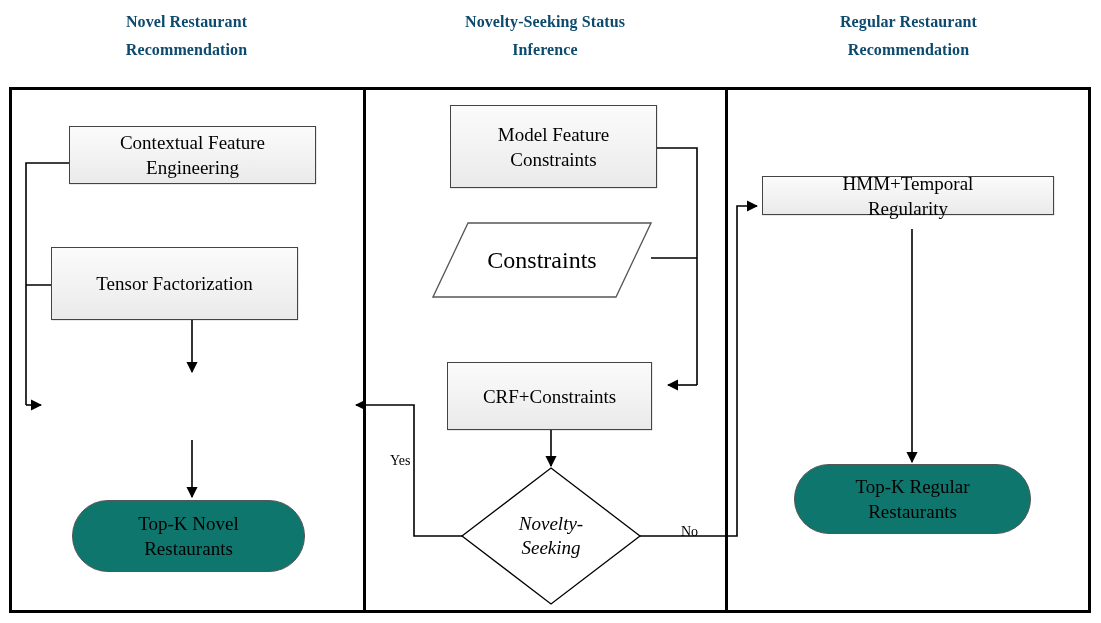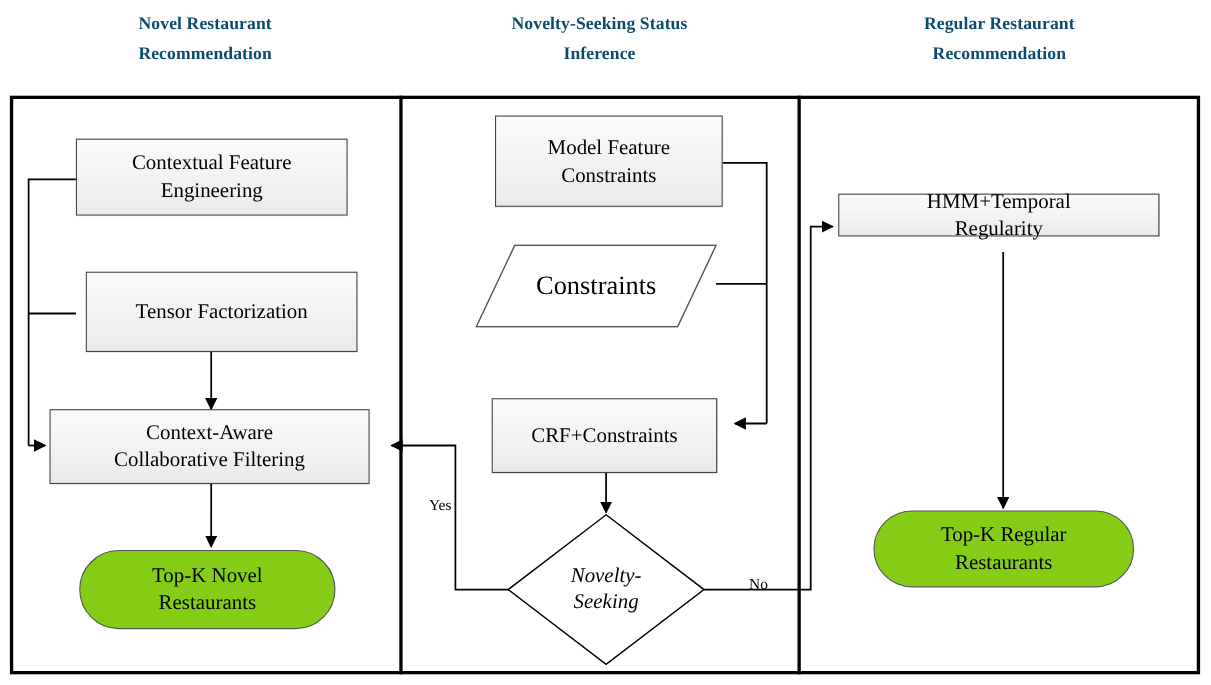--- a/index.html
+++ b/index.html
@@ -68,21 +68,21 @@
     white-space: pre-line;
   }
   .box {
     border: 1px solid #444;
     background: linear-gradient(180deg, #fbfbfb 0%, #f2f2f2 55%, #eaeaea 100%);
     box-shadow: 0.5px 0.5px 0 rgba(0,0,0,0.18);
   }
   .terminator {
     border: 1px solid #555;
     border-radius: 999px;
-    background: #84cc16;
+    background: #0f766e;
   }
   .para-wrap {
     position: absolute;
   }
   .para-wrap svg { display:block; }
   .para-label {
     position: absolute;
     inset: 0;
     display: flex;
     align-items: center;
@@ -166,33 +166,29 @@
       <path d="M 551 430 L 551 466" marker-end="url(#arrow)"></path>
 
       <path d="M 463 536 L 414 536 L 414 405 L 356 405" marker-end="url(#arrow)"></path>
 
       <path d="M 639 536 L 737 536 L 737 206 L 757 206" marker-end="url(#arrow)"></path>
 
       <path d="M 912 229 L 912 462" marker-end="url(#arrow)"></path>
     </g>
   </svg>
 
-  <div class="node box" style="left:69px; top:126px; width:247px; height:70px;font-family:Liberation Serif, serif;">
+  <div class="node box" style="left:69px; top:126px; width:247px; height:58px;font-family:Liberation Serif, serif;">
     <span>Contextual Feature
 Engineering</span>
   </div>
 
-  <div class="node box" style="left:78px; top:247px; width:247px; height:73px;">
+  <div class="node box" style="left:51px; top:247px; width:247px; height:73px;">
     <span>Tensor Factorization</span>
   </div>
 
-  <div class="node box" style="left:45px; top:372px; width:291px; height:68px;">
-    <span>Context-Aware
-Collaborative Filtering</span>
-  </div>
 
   <div class="node terminator" style="left:72px; top:500px; width:233px; height:72px;">
     <span>Top-K Novel
 Restaurants</span>
   </div>
 
   <div class="node box" style="left:450px; top:105px; width:207px; height:83px;">
     <span>Model Feature
 Constraints</span>
   </div>

